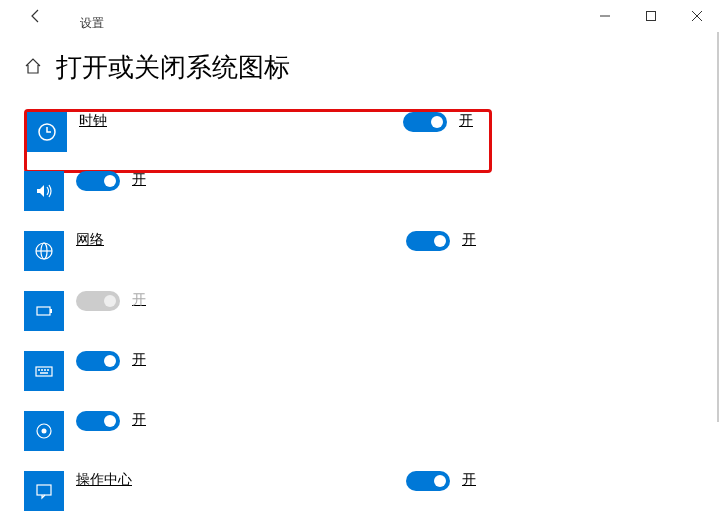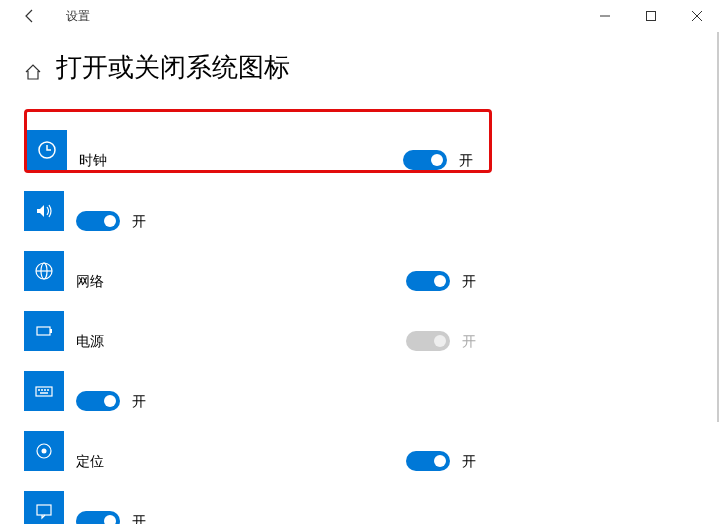--- a/index.html
+++ b/index.html
@@ -7,22 +7,23 @@
       font-family: "Microsoft YaHei", "Segoe UI", sans-serif;
       background: #fff;
       width: 720px;
       height: 524px;
       overflow: hidden;
       position: relative;
     }
     .titlebar {
       height: 32px;
       display: flex;
-      align-items: center;
-      padding-left: 14px;
+      align-items: flex-end;
+      padding-left: 20px;
+      gap: 8px;
     }
     .back-btn {
       width: 32px;
       height: 32px;
       display: flex;
       align-items: center;
       justify-content: center;
       cursor: pointer;
     }
     .app-title {
@@ -42,38 +43,39 @@
       display: flex;
       align-items: center;
       justify-content: center;
       cursor: pointer;
     }
     .content {
       padding: 18px 24px 0 24px;
     }
     .header-row {
       display: flex;
-      align-items: flex-end;
+      align-items: center;
       margin-bottom: 24px;
     }
     .home-icon {
       margin-right: 14px;
     }
     .page-title {
       font-size: 26px;
       font-weight: 500;
       color: #000;
     }
     .list {
       width: 468px;
     }
     .row {
       display: flex;
-      align-items: flex-end;
+      align-items: flex-start;
       height: 60px;
+      text-decoration: underline;
     }
     .row.highlighted {
       border: 3px solid #e20c0c;
       border-radius: 4px;
       height: 64px;
       margin-bottom: -2px;
       padding-left: 0;
     }
     .icon-box {
       width: 40px;
@@ -216,21 +218,20 @@
       <span class="state">开</span>
     </div>
 
     <div class="row">
       <div class="icon-box">
         <svg width="20" height="20" viewBox="0 0 20 20">
             <rect x="3" y="6" width="13" height="8" stroke="#fff" stroke-width="1.2" fill="none"></rect>
             <rect x="16" y="8" width="2" height="4" fill="#fff"></rect>
           </svg>
       </div>
-      <span class="label">电源</span>
       <div class="toggle disabled">
           <div class="knob"></div>
         </div>
       <span class="state disabled">开</span>
     </div>
 
     <div class="row">
       <div class="icon-box">
         <svg width="20" height="20" viewBox="0 0 20 20">
             <rect x="2" y="6" width="16" height="9" stroke="#fff" stroke-width="1.2" fill="none"></rect>
@@ -247,34 +248,34 @@
       <span class="state">开</span>
     </div>
 
     <div class="row">
       <div class="icon-box">
         <svg width="20" height="20" viewBox="0 0 20 20">
             <circle cx="10" cy="10" r="7" stroke="#fff" stroke-width="1.2" fill="none"></circle>
             <circle cx="10" cy="10" r="2.5" fill="#fff"></circle>
           </svg>
       </div>
-      <span class="label">定位</span>
       <div class="toggle on">
           <div class="knob"></div>
         </div>
       <span class="state">开</span>
     </div>
 
     <div class="row">
       <div class="icon-box">
         <svg width="20" height="20" viewBox="0 0 20 20">
             <rect x="3" y="4" width="14" height="10" stroke="#fff" stroke-width="1.2" fill="none"></rect>
             <path d="M8 14 L8 17 L11 14" stroke="#fff" stroke-width="1.2" fill="none"></path>
           </svg>
       </div>
+      <span class="label">操作中心</span>
       <div class="toggle on">
           <div class="knob"></div>
         </div>
       <span class="state">开</span>
     </div>
 
   </div>
 </div>
 
 <div class="scrollbar-track">

